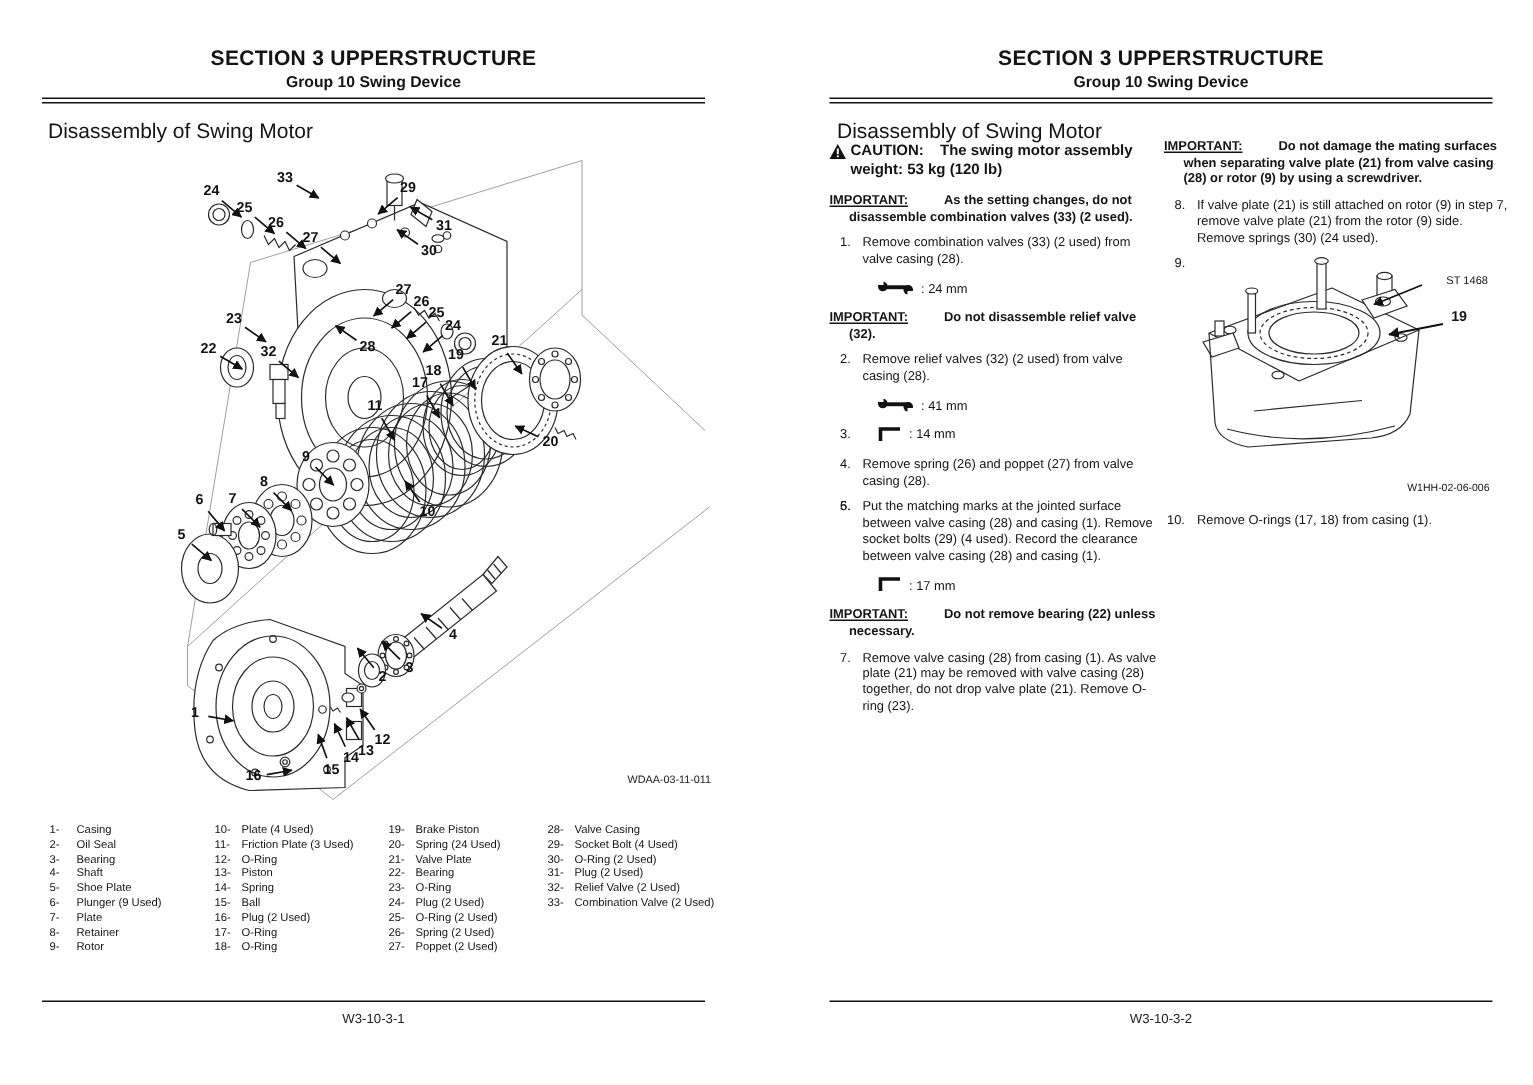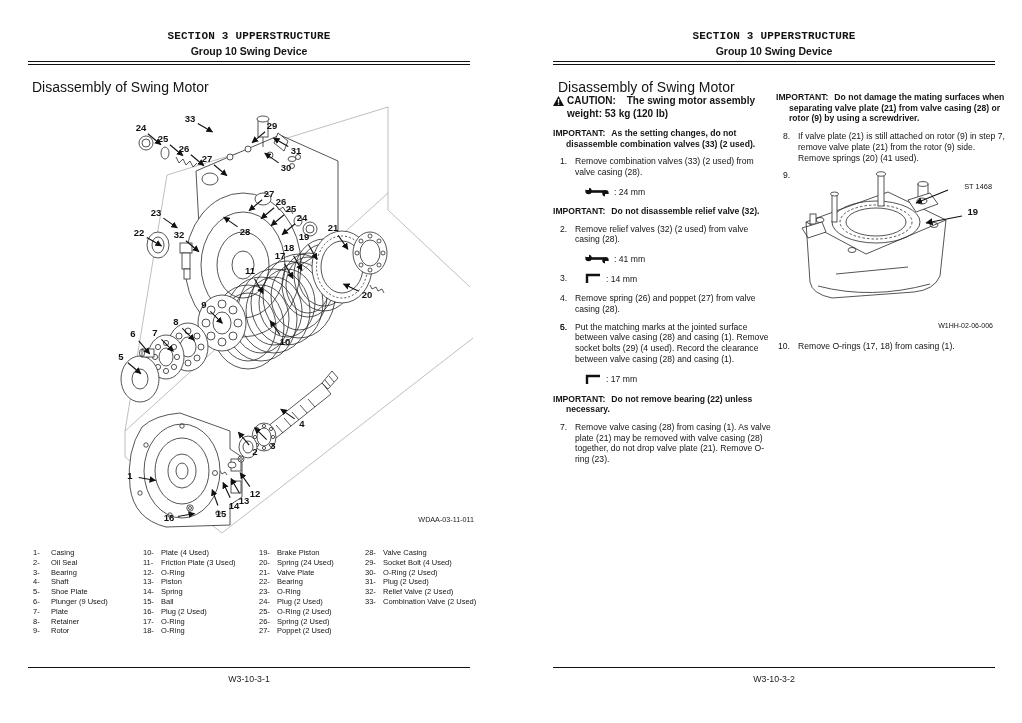--- a/index.html
+++ b/index.html
@@ -5,21 +5,21 @@
   * { margin:0; padding:0; box-sizing:border-box; }
   html,body { background:#fff; }
   body {
     width:1022px; height:723px; position:relative; overflow:hidden;
     font-family:"Liberation Sans", sans-serif; color:#141414;
     -webkit-font-smoothing:antialiased;
   }
 
   
   .page-header { position:absolute; top:30px; width:442px; text-align:center; }
-  .hdr-section { font-size:11px; font-weight:bold; letter-spacing:.2px;font-family:Liberation Mono, monospace; }
+  .hdr-section { font-size:14px; font-weight:bold; letter-spacing:.2px; }
   .hdr-group   { font-size:10.5px; font-weight:bold; margin-top:3px; }
   .hdr-rule    { margin-top:4px; height:4px; border-top:1.6px solid #111; border-bottom:1px solid #111; }
 
   .page-title  { position:absolute; font-size:14px; font-weight:normal; }
 
   
   #diagram { position:absolute; left:30px; top:95px; width:450px; height:445px; }
   #diagram svg.art { position:absolute; inset:0; }
   .callout { position:absolute; transform:translate(-50%,-50%);
              font-size:9.5px; font-weight:bold; color:#111; line-height:1; }
@@ -38,21 +38,21 @@
   
   .colflow { position:absolute; }
   #col1 { left:553px; top:95px;  width:219px; }
   #col2 { left:776px; top:92px;  width:231px; }
 
   .caut { position:relative; font-weight:bold; font-size:10px; line-height:1.25;
           padding-left:14px; margin-bottom:8px; }
   .caut .cicon { position:absolute; left:0; top:1px; }
   .imp  { font-weight:bold; font-size:8.6px; line-height:1.25;
           padding-left:13px; text-indent:-13px; margin-bottom:7px; }
-  .imp .implabel { padding-right:6px; }
+  .imp .implabel { padding-right:24px;text-decoration:underline; }
   .step { position:relative; font-size:8.6px; line-height:1.25;
           padding-left:22px; margin-bottom:7px; }
   .step .n { position:absolute; left:7px; }
   .tool { display:flex; align-items:center; gap:5px;
           margin:9px 0 9px 32px; font-size:8.6px; }
   .tool svg { flex:none; }
 
   
   .fig19 { position:relative; width:206px; height:150px; margin:2px 0 2px 10px; }
   .fig19 svg { position:absolute; inset:0; }
@@ -582,21 +582,21 @@
 </div>
 
 <div id="col2" class="colflow">
 
   <div class="imp">
     <span class="implabel">IMPORTANT:</span><span>Do not damage the mating surfaces when separating valve plate (21) from valve casing (28) or rotor (9) by using a screwdriver.</span>
   </div>
 
   <div class="step">
     <span class="n">8.</span>
-    <span>If valve plate (21) is still attached on rotor (9) in step 7, remove valve plate (21) from the rotor (9) side. Remove springs (20) (41 used).</span>
+    <span>If valve plate (21) is still attached on rotor (9) in step 7, remove valve plate (21) from the rotor (9) side. Remove springs (30) (24 used).</span>
   </div>
 
   <div class="step">
     <span class="n">9.</span>
   </div>
 
   <div class="fig19">
     <svg viewBox="0 0 206 152">
       <defs>
         <marker id="ah2" markerWidth="7" markerHeight="6" refX="5.5" refY="3" orient="auto">

